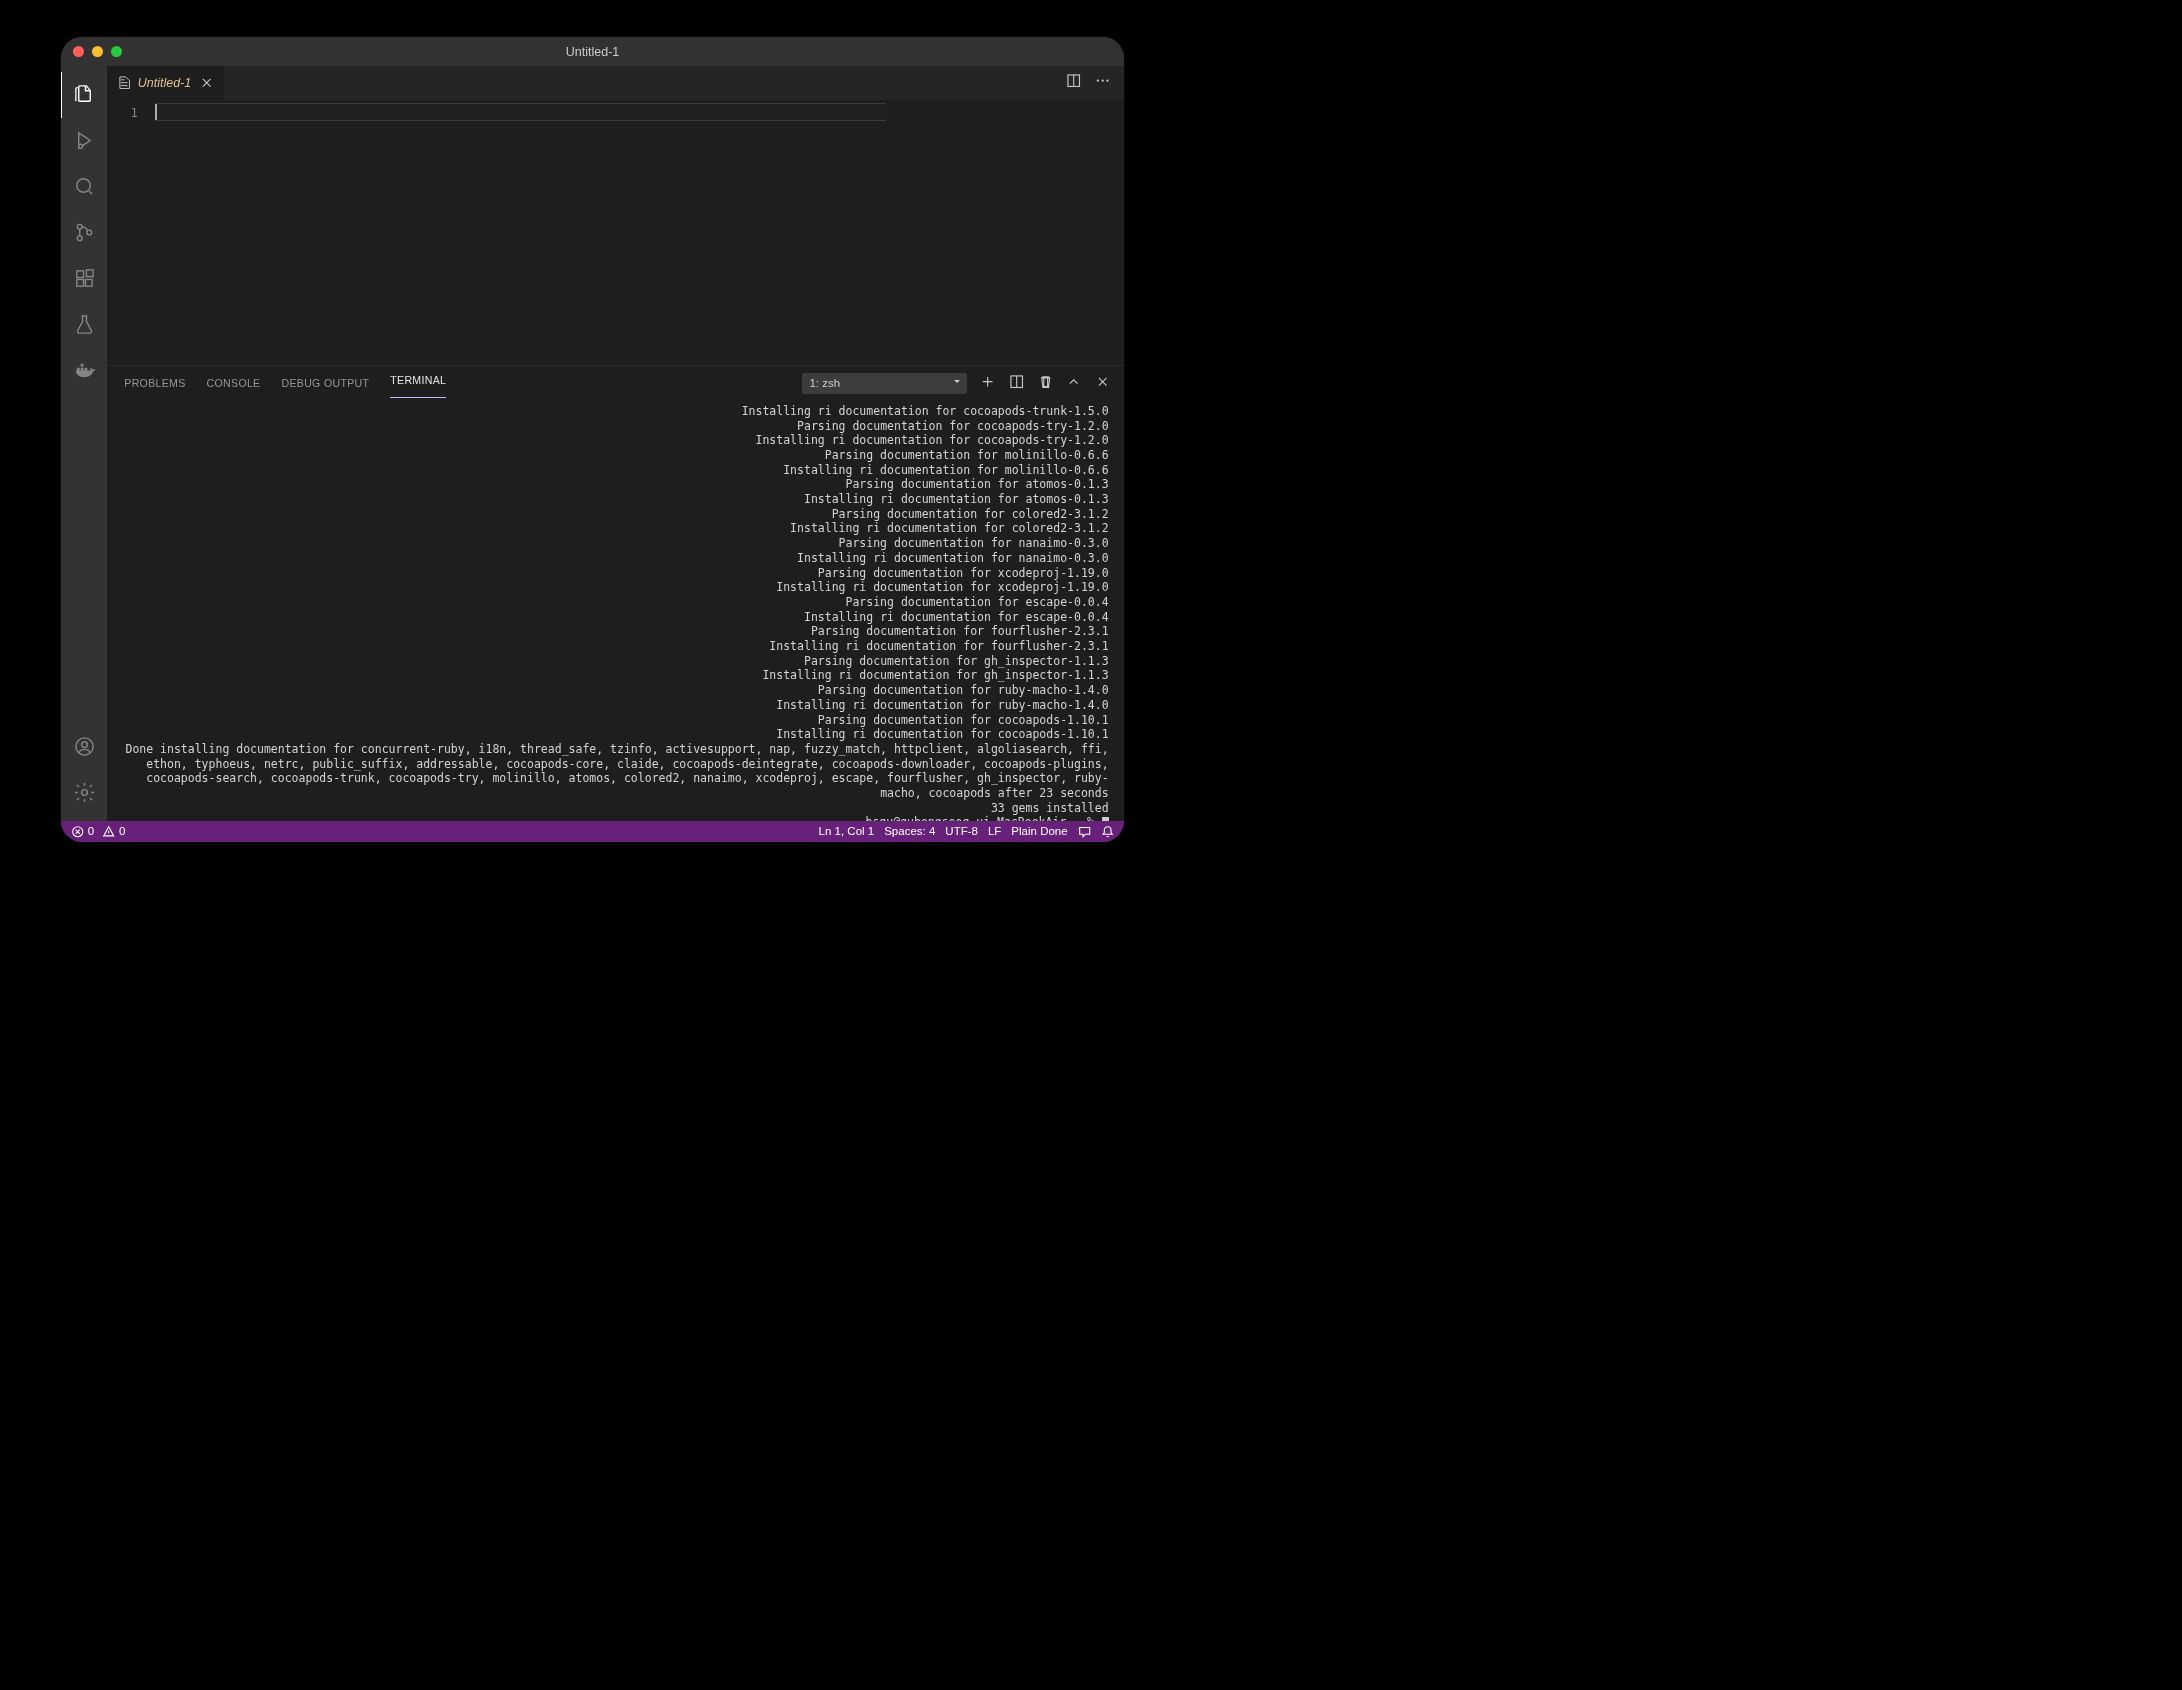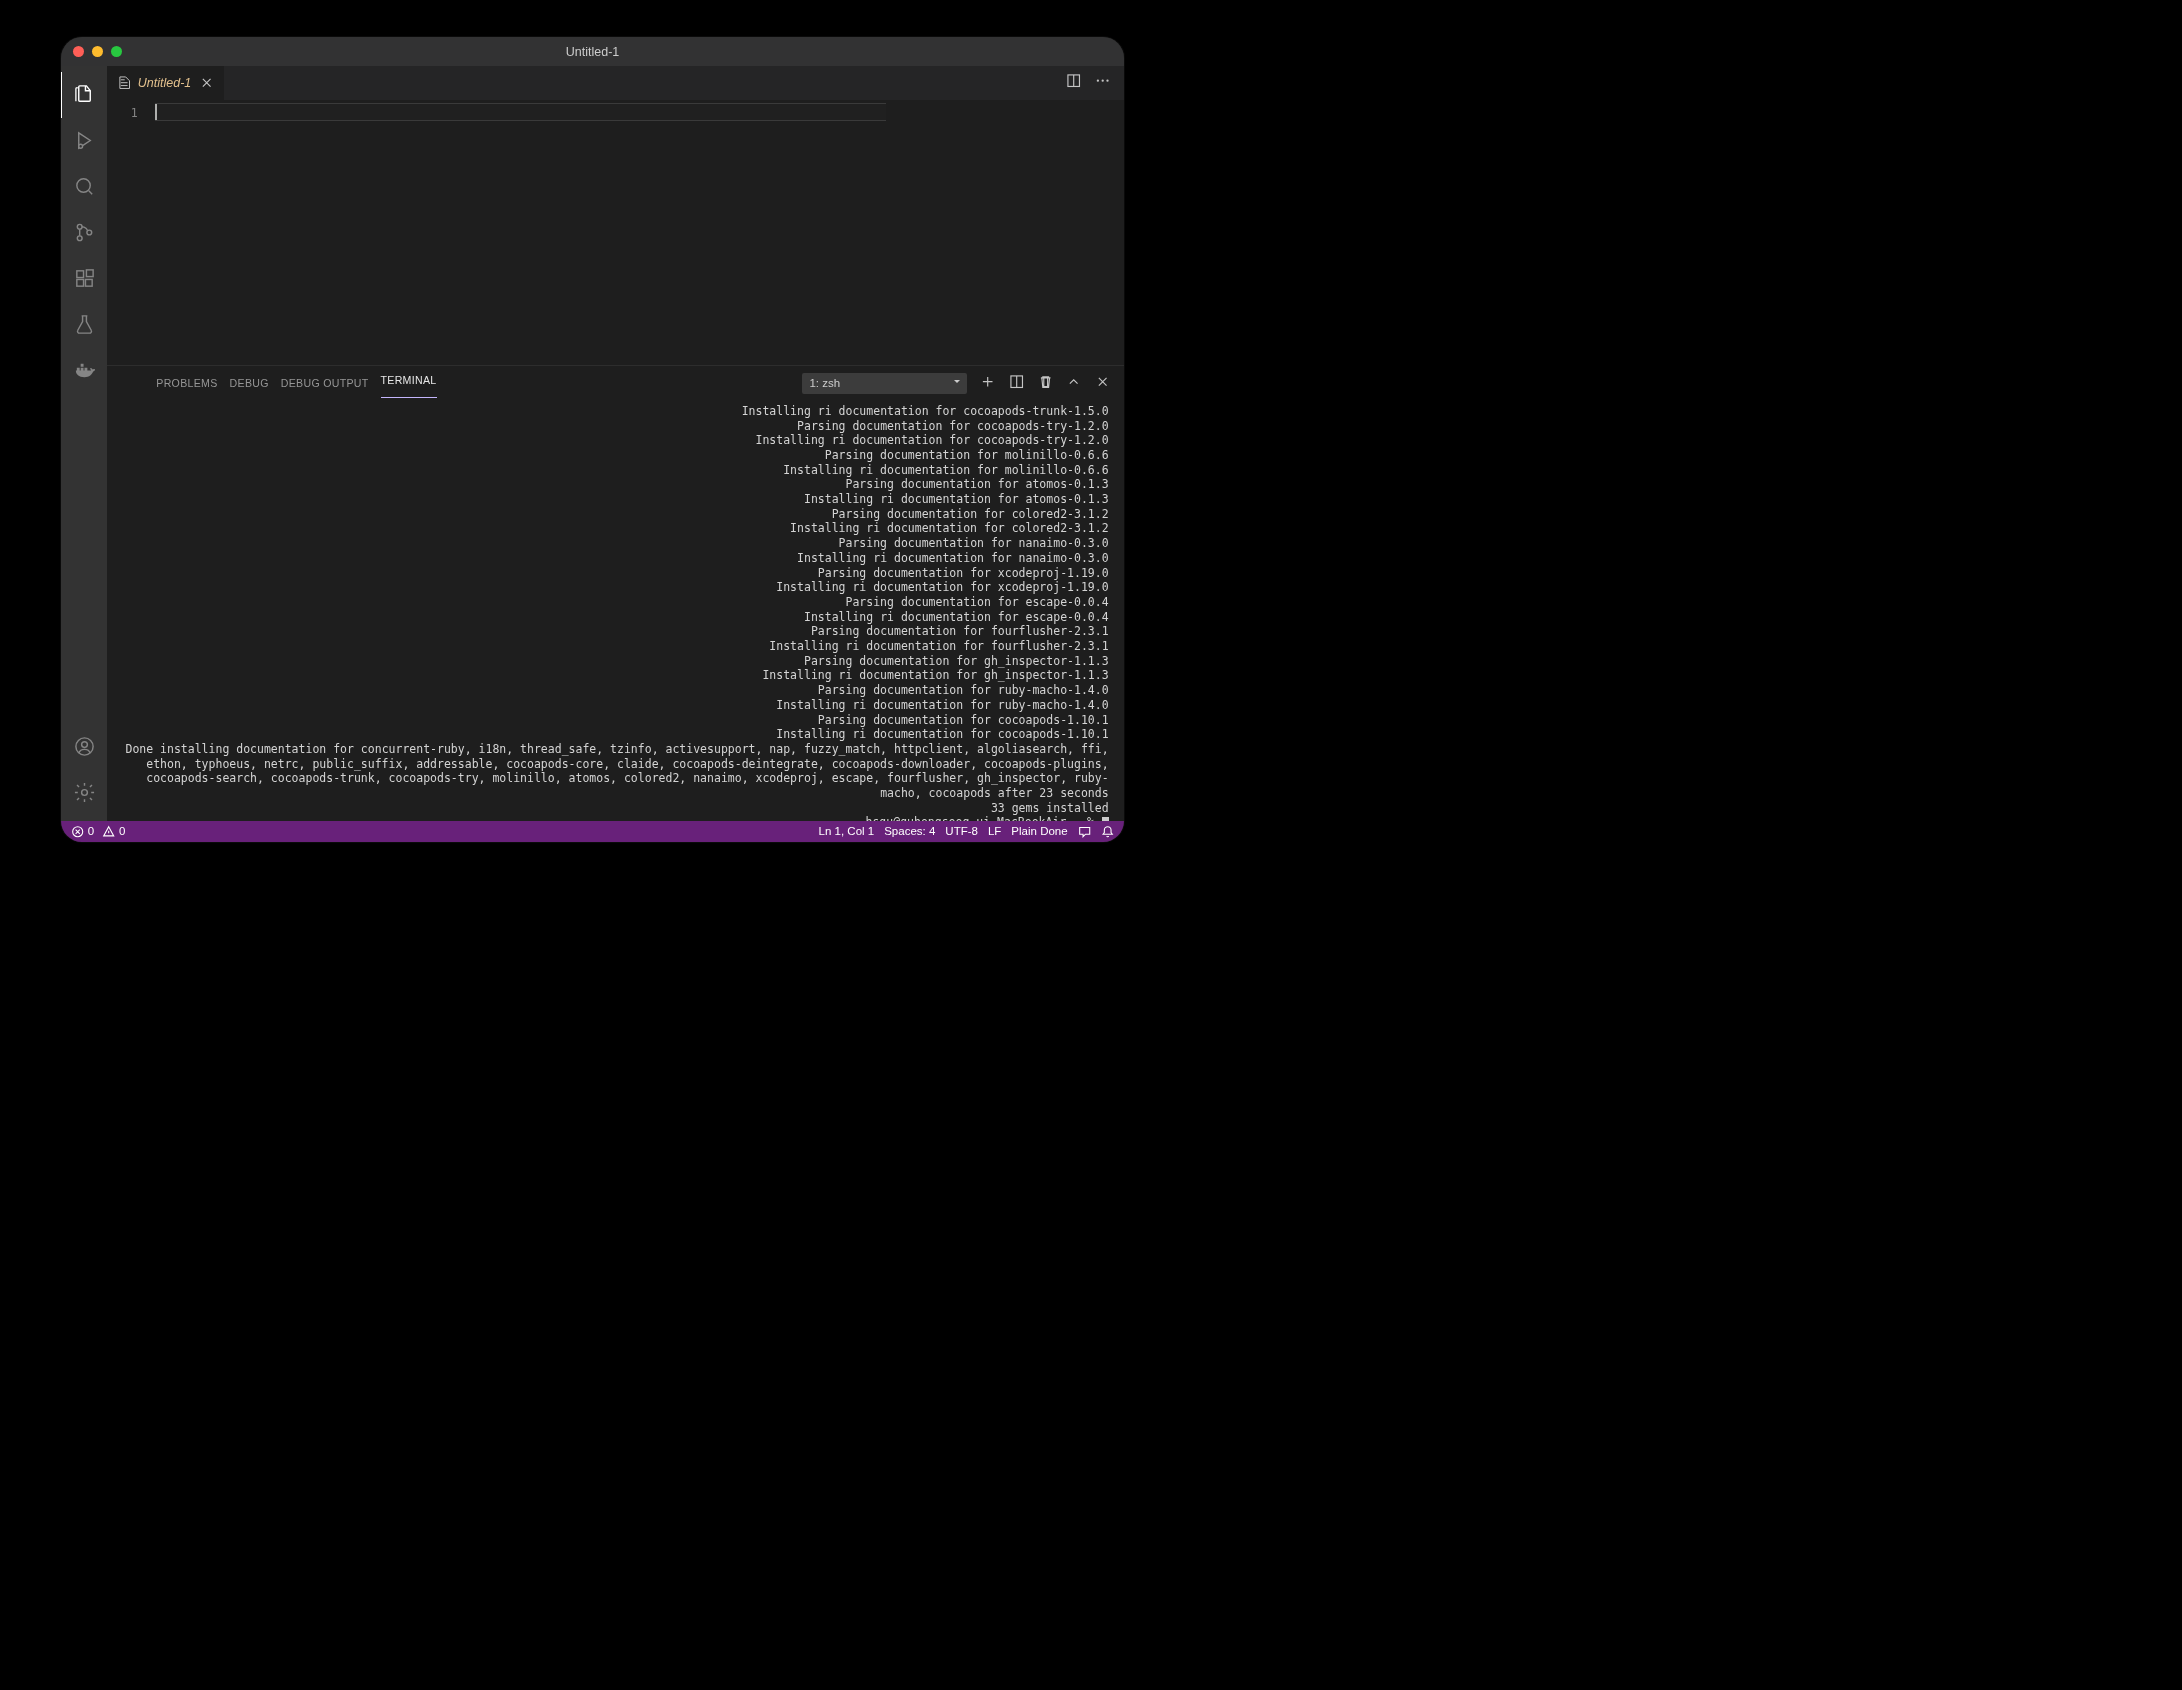--- a/index.html
+++ b/index.html
@@ -79,21 +79,21 @@
 .editor-content { flex:1; padding-top:3.8px; position:relative; }
 .cursor-line { position:absolute; left:0; right:123px; top:2.9px; height:18px; background:#2a2a2a33; border-top:1px solid #3a3a3a; border-bottom:1px solid #3a3a3a;}
 .cursor { position:absolute; left:0; top:3.8px; width:1.9px; height:16.3px; background:#aeafad; }
 .minimap { width:115px; border-left:1px solid #1e1e1e; }
 .panel {
   flex:1; display:flex; flex-direction:column; min-height:0;
   border-top:1px solid #2d2d2d; background:#1e1e1e;
 }
 .panel-header {
   height:34px; display:flex; align-items:center;
-  font-size:10.6px; gap:12px; padding-left:17.3px; flex-shrink:0;margin-left:32px;
+  font-size:10.6px; gap:21px; padding-left:17.3px; flex-shrink:0;
 }
 .panel-tab { color:#969696; letter-spacing:0.3px; cursor:pointer; }
 .panel-tab.active { color:#e7e7e7; border-bottom:1px solid #c4b5fd; padding-bottom:11px; margin-bottom:-6.7px;}
 .panel-actions { margin-left:auto; display:flex; align-items:center; gap:13.4px; padding-right:13.4px; color:#c5c5c5;padding-left:42px;}
 .panel-actions svg { width:15.4px; height:15.4px; }
 .shell-select {
   background:#3c3c3c; color:#ccc; font-size:11.5px;
   height:21px; padding:0 23px 0 7.7px; border-radius:1.9px;
   display:flex; align-items:center; position:relative; min-width:165px;
 }
@@ -243,21 +243,21 @@
         <div class="editor-content">
           <div class="cursor-line"></div>
           <div class="cursor"></div>
         </div>
         <div class="minimap"></div>
       </div>
 
       <div class="panel">
         <div class="panel-header">
           <span class="panel-tab">PROBLEMS</span>
-          <span class="panel-tab">DEBUG</span>
+          <span class="panel-tab">CONSOLE</span>
           <span class="panel-tab">DEBUG OUTPUT</span>
           <span class="panel-tab active">TERMINAL</span>
           <div class="panel-actions">
             <div class="shell-select">1: zsh</div>
             <span>
               <svg viewBox="0 0 16 16" stroke="currentColor" stroke-width="1.2">
                   <path d="M8 3v10M3 8h10"></path>
                 </svg>
             </span>
             <span>

